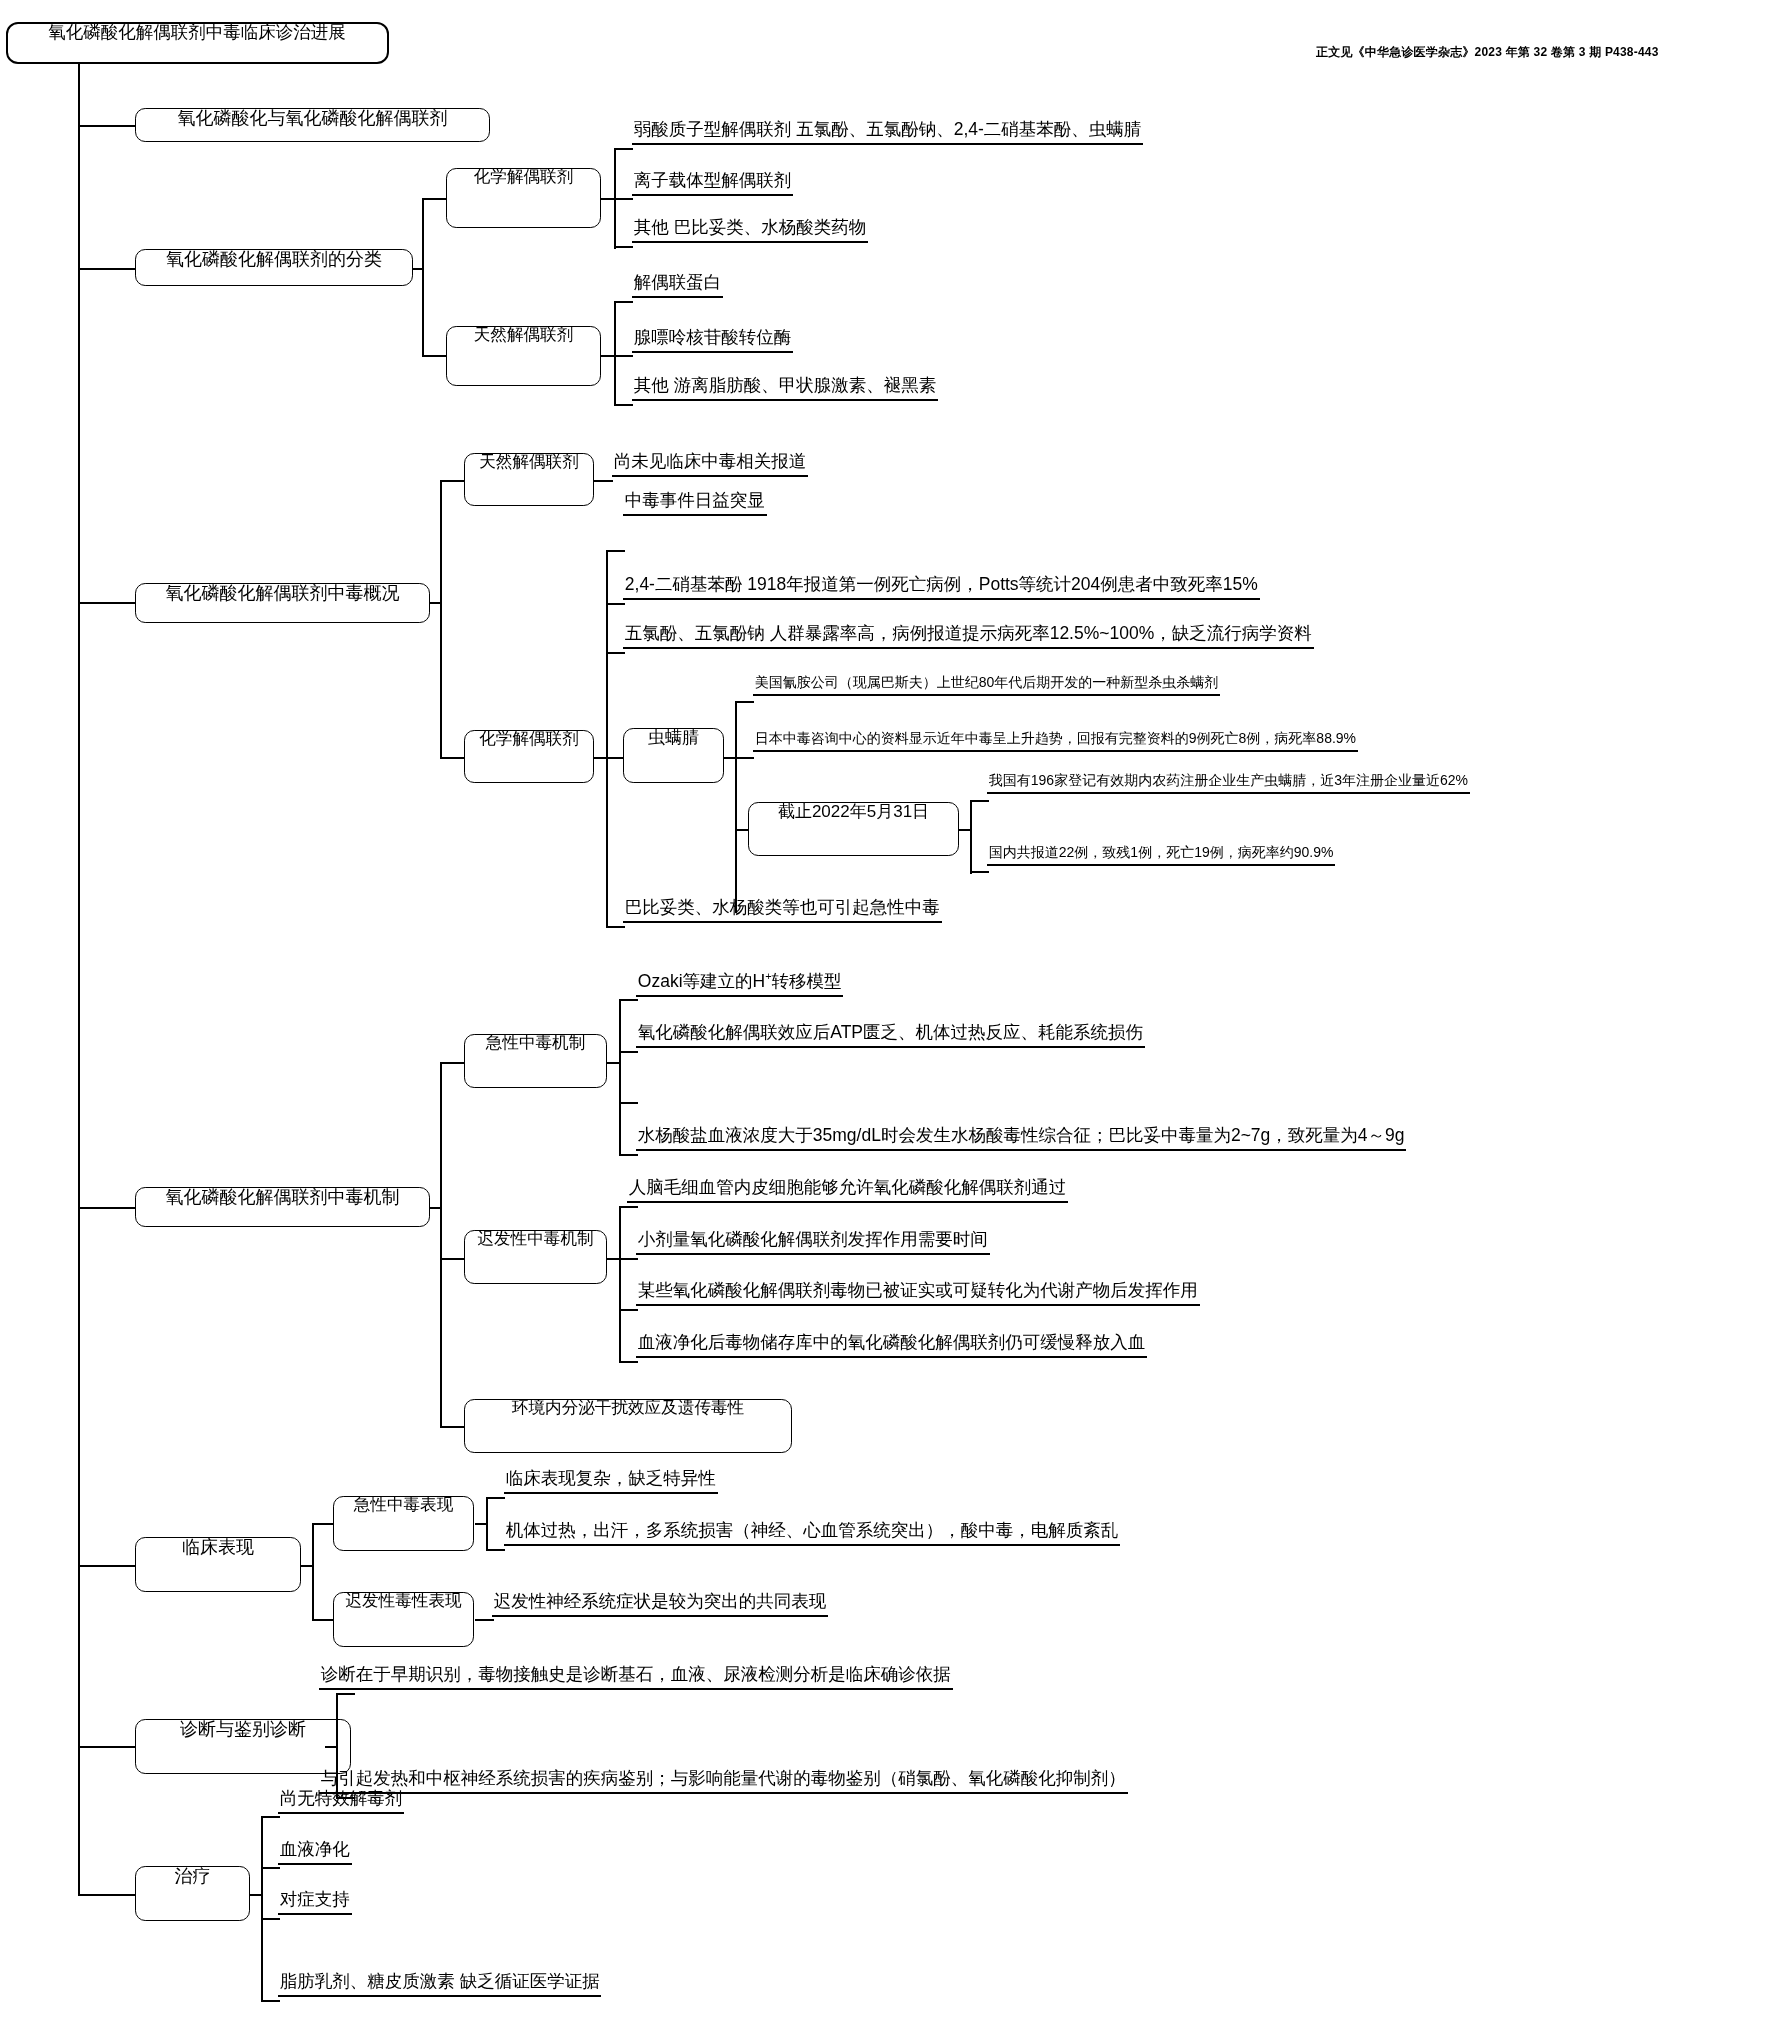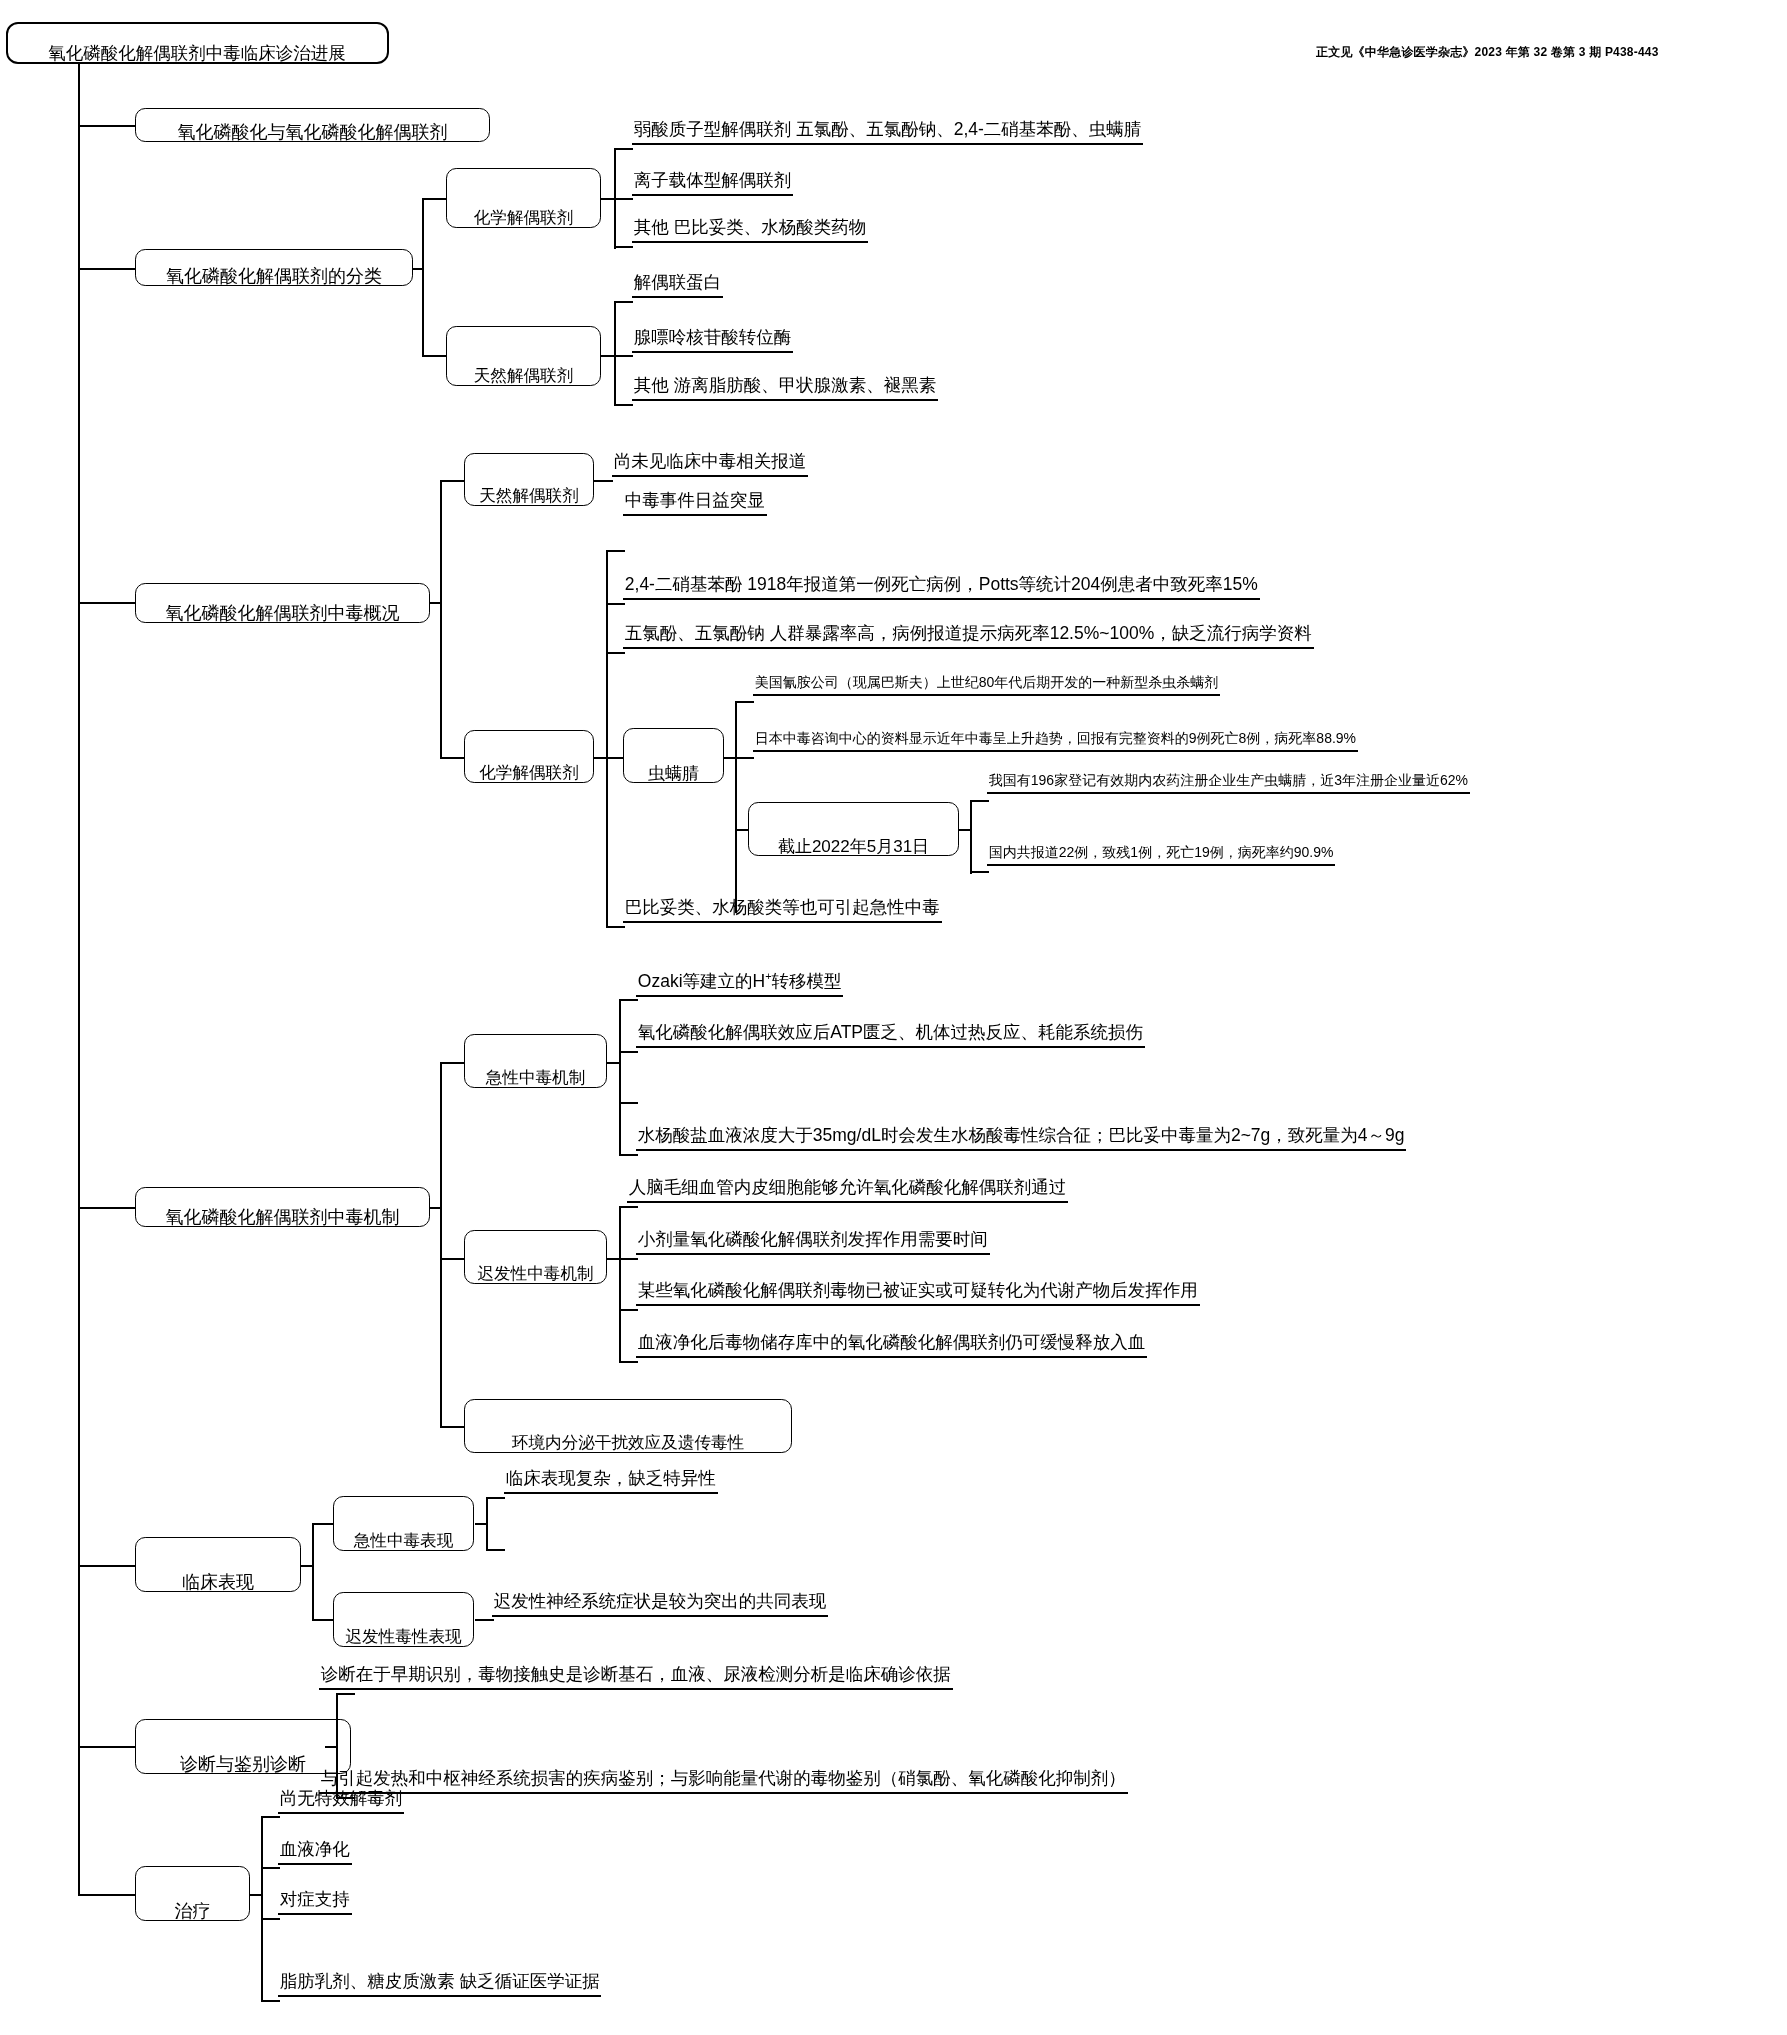--- a/index.html
+++ b/index.html
@@ -5,21 +5,21 @@
 <style>
   html,body{margin:0;padding:0;background:#ffffff;}
   body{font-family:"Liberation Sans","DejaVu Sans",sans-serif;color:#000;}
   #canvas{position:relative;width:1788px;height:2035px;background:#fff;overflow:hidden;}
 
   
   .citation{position:absolute;font-size:12px;font-weight:bold;letter-spacing:0.2px;white-space:nowrap;}
 
   
   .node{position:absolute;box-sizing:border-box;border:1.8px solid #000;border-radius:10.2px;
-        background:#fff;display:flex;align-items:flex-end;justify-content:center;
+        background:#fff;display:flex;align-items:flex-start;justify-content:center;
         white-space:nowrap;line-height:1;}
   .node.root{border-radius:12px;font-size:17.5px;border-width:2.3px;}
   .node.lvl1{font-size:18px;}
   .node.lvl2{font-size:16.6px;}
   .node.lvl3{font-size:17px;}
 
   
   .leaf{position:absolute;box-sizing:border-box;white-space:nowrap;
         border-bottom:2.3px solid #000;line-height:1;padding:0 1.8px 4.6px 1.8px;}
   .leaf.f38{font-size:17.5px;}
@@ -186,20 +186,21 @@
 
   <div class="h" style="left:312px;top:1523px;width:23px;"></div>
   <div class="node lvl2" style="left:333px;top:1496px;width:141px;height:55px;">
     <span>急性中毒表现</span>
   </div>
   <div class="h" style="left:475px;top:1523px;width:13px;"></div>
   <div class="v" style="left:486px;top:1497px;height:54px;"></div>
   <div class="h" style="left:486px;top:1497px;width:18.5px;"></div>
   <div class="leaf f38" style="left:504px;top:1470px;">临床表现复杂，缺乏特异性</div>
   <div class="h" style="left:486px;top:1549px;width:18.5px;"></div>
+  <div class="leaf f38" style="left:504px;top:1522px;">机体过热，出汗，多系统损害（神经、心血管系统突出），酸中毒，电解质紊乱</div>
 
   <div class="h" style="left:312px;top:1619px;width:23px;"></div>
   <div class="node lvl2" style="left:333px;top:1592px;width:141px;height:55px;">
     <span>迟发性毒性表现</span>
   </div>
   <div class="h" style="left:475px;top:1619px;width:18.5px;"></div>
   <div class="leaf f38" style="left:492px;top:1593px;">迟发性神经系统症状是较为突出的共同表现</div>
 
   <div class="h" style="left:78px;top:1746px;width:59px;"></div>
   <div class="node lvl1" style="left:135px;top:1719px;width:216px;height:55px;">

